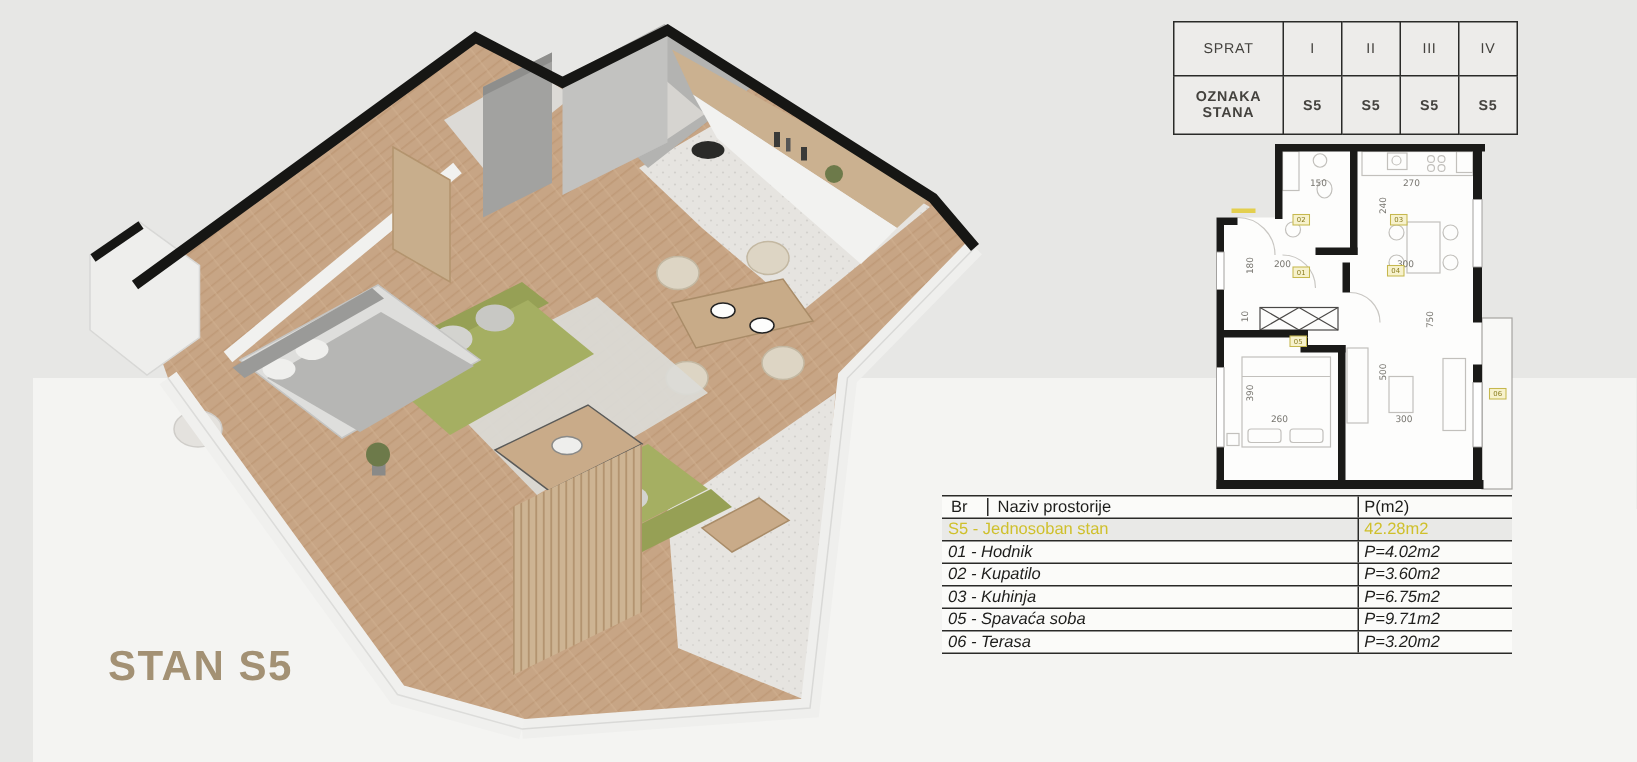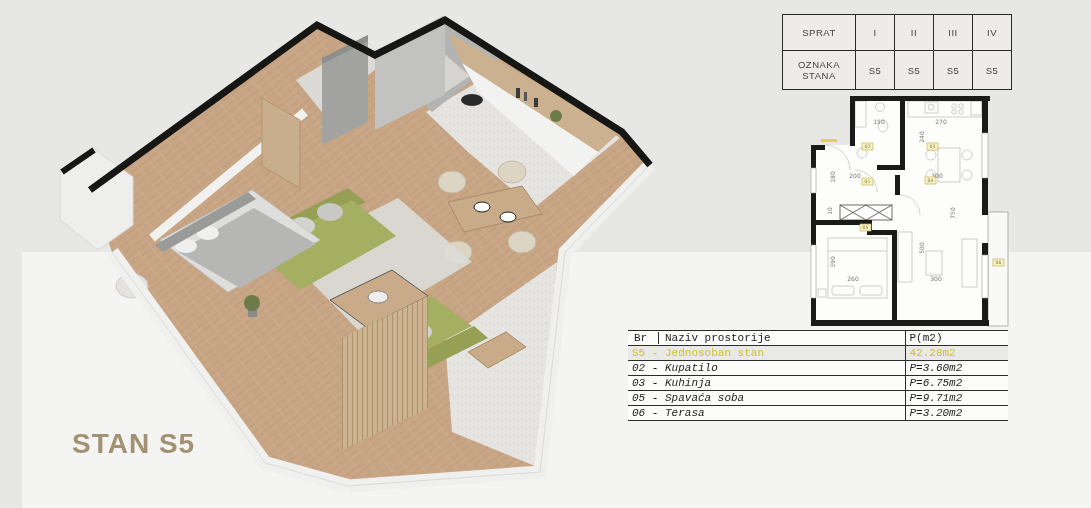--- a/index.html
+++ b/index.html
@@ -24,30 +24,30 @@
     border-collapse:collapse;table-layout:fixed;
     font-size:9.5px;color:#44423e;letter-spacing:.5px;
     background:#edecea;
   }
   .floor-table td{
     border:1.6px solid #2a2a28;text-align:center;vertical-align:middle;
     padding:0 2px;
   }
   .floor-table .lbl{width:68px;height:35px;}
   .floor-table .val{width:34px;}
-  .floor-table tr:last-child td{height:38px;}
+  .floor-table tr:last-child td{height:38px;font-weight:bold;}
   
   .rooms-table{
     position:absolute;left:628px;top:330px;width:380px;
     border-collapse:collapse;table-layout:fixed;
     font-size:11px;color:#1d1d1b;background:#fbfbf9;
   }
   .rooms-table td{
     border:1px solid #2a2a28;border-left:none;border-right:none;
-    padding:0 4px;height:14px;line-height:12px;white-space:nowrap;overflow:hidden;font-family:Liberation Mono, monospace;
+    padding:0 4px;height:14px;line-height:12px;white-space:nowrap;overflow:hidden;
   }
   .rooms-table td.area{
     border-left:1px solid #2a2a28;font-style:italic;
   }
   .rooms-table tr.head td{font-style:normal;}
   .rooms-table tr.head .br{width:19px;border-right:1px solid #2a2a28;padding:0 2px;}
   .rooms-table tr.head .area{font-style:normal;}
   .rooms-table tr.highlight td{
     background:#e9e9e7;color:#cfc02c;font-style:normal;
   }
@@ -338,20 +338,24 @@
     <td>
       <span class="br" style="display:inline-block;border-right:1px solid #2a2a28;padding-right:5px;margin-right:6px;">Br</span><span>Naziv prostorije</span>
     </td>
     <td class="area">P(m2)</td>
   </tr>
   <tr class="highlight">
     <td>S5 - Jednosoban stan</td>
     <td class="area">42.28m2</td>
   </tr>
   <tr class="datarow">
+    <td>01 - Hodnik</td>
+    <td class="area">P=4.02m2</td>
+  </tr>
+  <tr class="datarow">
     <td>02 - Kupatilo</td>
     <td class="area">P=3.60m2</td>
   </tr>
   <tr class="datarow">
     <td>03 - Kuhinja</td>
     <td class="area">P=6.75m2</td>
   </tr>
   <tr class="datarow">
     <td>05 - Spavaća soba</td>
     <td class="area">P=9.71m2</td>

